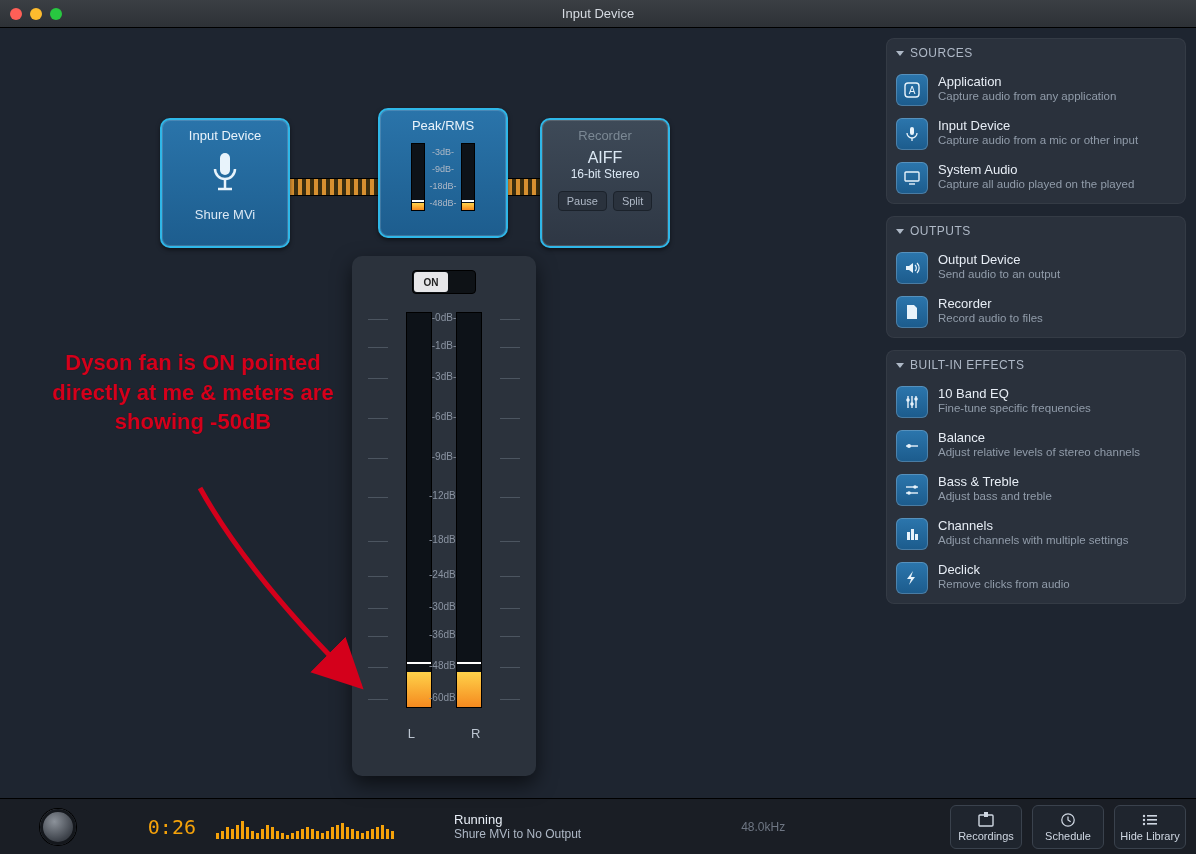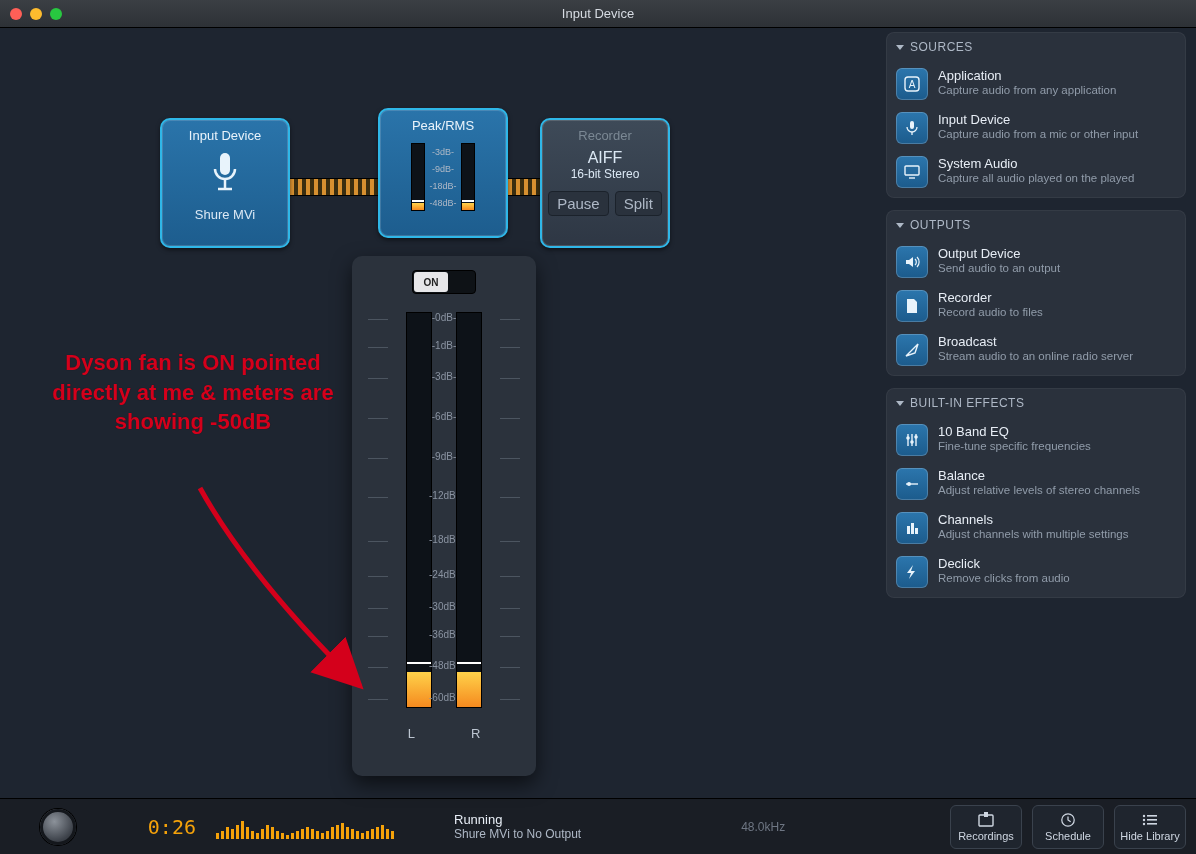--- a/index.html
+++ b/index.html
@@ -39,21 +39,21 @@
   }
   .canvas {
     flex: 1;
     position: relative;
     background: #1e2530;
   }
   .library {
     width: 310px;
     background: #1e2530;
     overflow: hidden;
-    padding: 4px 10px 0 0;
+    padding: 10px 10px 0 0;
   }
   
   .footer {
     height: 56px;
     background: #1a1e25;
     border-top: 1px solid #000;
     display: flex;
     align-items: center;
     padding: 8px 10px;
     gap: 10px;
@@ -92,21 +92,21 @@
     width:14px; height:68px; background:#0d1218; border:1px solid #000; position:relative;
   }
   .mini-bar .fill { position:absolute; bottom:0; left:0; right:0; background:linear-gradient(#ffd24a,#f58a1f); }
   .mini-bar .peak { position:absolute; left:0; right:0; height:2px; background:#fff; }
   .mini-labels { display:flex; flex-direction:column; justify-content:space-around; font-size:9px; color:#aeb8c6; height:68px; }
   
   #n-rec { top: 90px; left: 540px; height: 130px; }
   .btnrow { display:flex; gap:6px; justify-content:center; margin-top:10px; }
   .btnrow button {
     background:#2a323d; border:1px solid #1b222b; color:#aeb8c6;
-    font-size:15px; padding:3px 8px; border-radius:4px; cursor:pointer;
+    font-size:11px; padding:3px 8px; border-radius:4px; cursor:pointer;
   }
   
   .cable {
     position:absolute; top:150px; height:18px;
     background: repeating-linear-gradient(90deg,#d79030 0 4px,#3a2e10 4px 8px);
     border-top:1px solid #000; border-bottom:1px solid #000;
   }
   #cable1 { left:290px; width:88px; }
   #cable2 { left:508px; width:32px; }
   
@@ -356,31 +356,20 @@
             <div class="ico">
               <svg width="18" height="18" viewBox="0 0 18 18">
                 <path d="M4 2h7l3 3v11H4z" fill="#e8f3fb"></path>
               </svg>
             </div>
             <div class="txt">
               <div class="t">Recorder</div>
               <div class="d">Record audio to files</div>
             </div>
           </div>
-          <div class="item">
-            <div class="ico">
-              <svg width="18" height="18" viewBox="0 0 18 18">
-                <path d="M3 15 L15 3 L12 12 z" fill="none" stroke="#e8f3fb" stroke-width="1.4"></path>
-              </svg>
-            </div>
-            <div class="txt">
-              <div class="t">Broadcast</div>
-              <div class="d">Stream audio to an online radio server</div>
-            </div>
-          </div>
         </div>
     </div>
     <div class="panel">
       <div class="panel-h">
         <span class="chev"></span>
         <span>BUILT-IN EFFECTS</span>
       </div>
       <div id="fx-items">
           <div class="item">
             <div class="ico">
@@ -401,20 +390,34 @@
           <div class="item">
             <div class="ico">
               <svg width="18" height="18" viewBox="0 0 18 18">
                 <line x1="3" y1="9" x2="15" y2="9" stroke="#e8f3fb" stroke-width="1.4"></line>
                 <circle cx="6" cy="9" r="2" fill="#e8f3fb"></circle>
               </svg>
             </div>
             <div class="txt">
               <div class="t">Balance</div>
               <div class="d">Adjust relative levels of stereo channels</div>
+            </div>
+          </div>
+          <div class="item">
+            <div class="ico">
+              <svg width="18" height="18" viewBox="0 0 18 18">
+                <line x1="3" y1="6" x2="15" y2="6" stroke="#e8f3fb" stroke-width="1.4"></line>
+                <circle cx="12" cy="6" r="1.8" fill="#e8f3fb"></circle>
+                <line x1="3" y1="12" x2="15" y2="12" stroke="#e8f3fb" stroke-width="1.4"></line>
+                <circle cx="6" cy="12" r="1.8" fill="#e8f3fb"></circle>
+              </svg>
+            </div>
+            <div class="txt">
+              <div class="t">Bass &amp; Treble</div>
+              <div class="d">Adjust bass and treble</div>
             </div>
           </div>
           <div class="item">
             <div class="ico">
               <svg width="18" height="18" viewBox="0 0 18 18">
                 <rect x="4" y="7" width="3" height="8" fill="#e8f3fb"></rect>
                 <rect x="8" y="4" width="3" height="11" fill="#e8f3fb"></rect>
                 <rect x="12" y="9" width="3" height="6" fill="#e8f3fb"></rect>
               </svg>
             </div>

